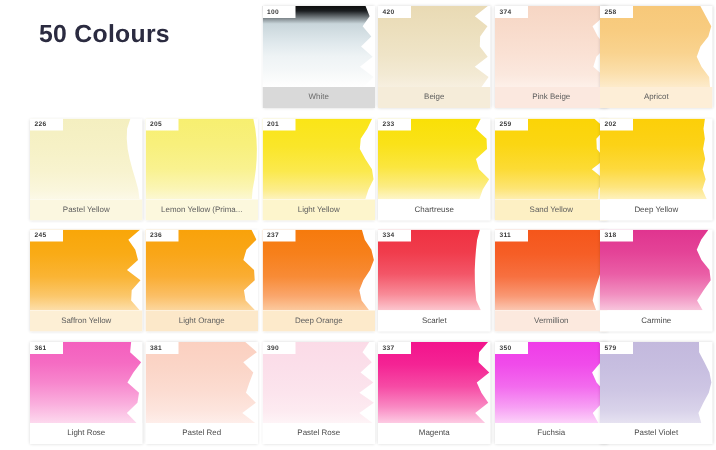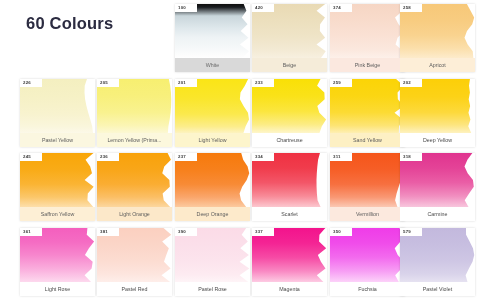--- a/index.html
+++ b/index.html
@@ -89,21 +89,21 @@
     font-family: "Liberation Sans", sans-serif;
     white-space: nowrap;
     overflow: hidden;
     z-index: 2;
   }
 </style>
 </head>
 <body>
 
 <div id="page">
-  <div id="title">60 Colours</div>
+  <div id="title">50 Colours</div>
   <div class="grid" id="grid">
       <div class="card" style="left: 175px; top: 4px;">
         <div class="swatch">
           <div class="paint" style="background: linear-gradient(rgb(14, 14, 14) 0%, rgb(26, 29, 32) 6%, rgb(201, 214, 219) 22%, rgb(223, 232, 236) 45%, rgb(238, 243, 245) 62%, rgb(244, 247, 248) 78%, rgb(251, 252, 252) 92%, rgb(255, 255, 255) 100%); clip-path: polygon(0% 0%, 91.6% 0%, 95.2% 12.5%, 89% 25%, 96.7% 37.5%, 87.6% 50%, 97.9% 62.5%, 86.6% 75%, 98.7% 87.5%, 90% 100%, 0% 100%);"></div>
         </div>
         <div class="code">100</div>
         <div class="caption" style="background: rgb(217, 217, 217); color: rgb(106, 106, 106);">White</div>
       </div>
       <div class="card" style="left: 252px; top: 4px;">
         <div class="swatch">

